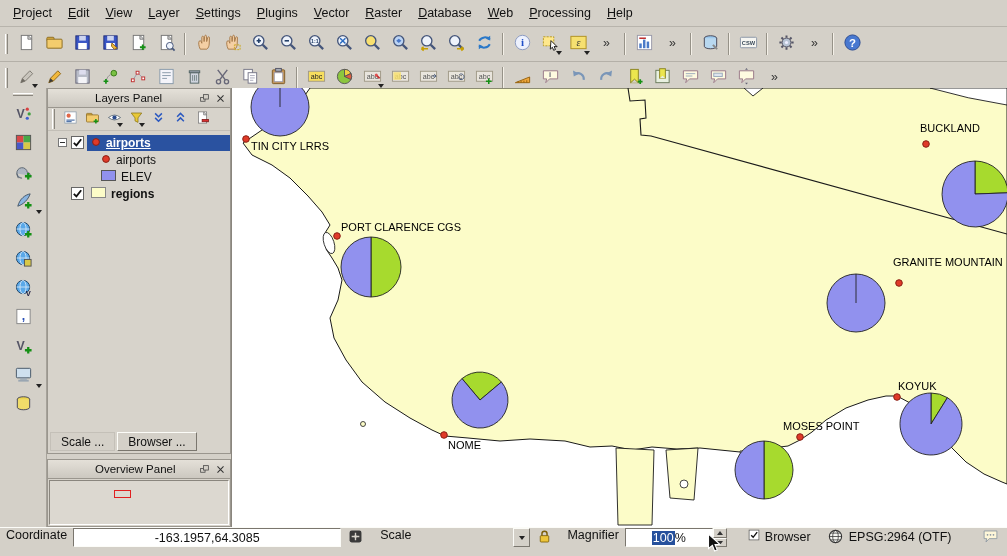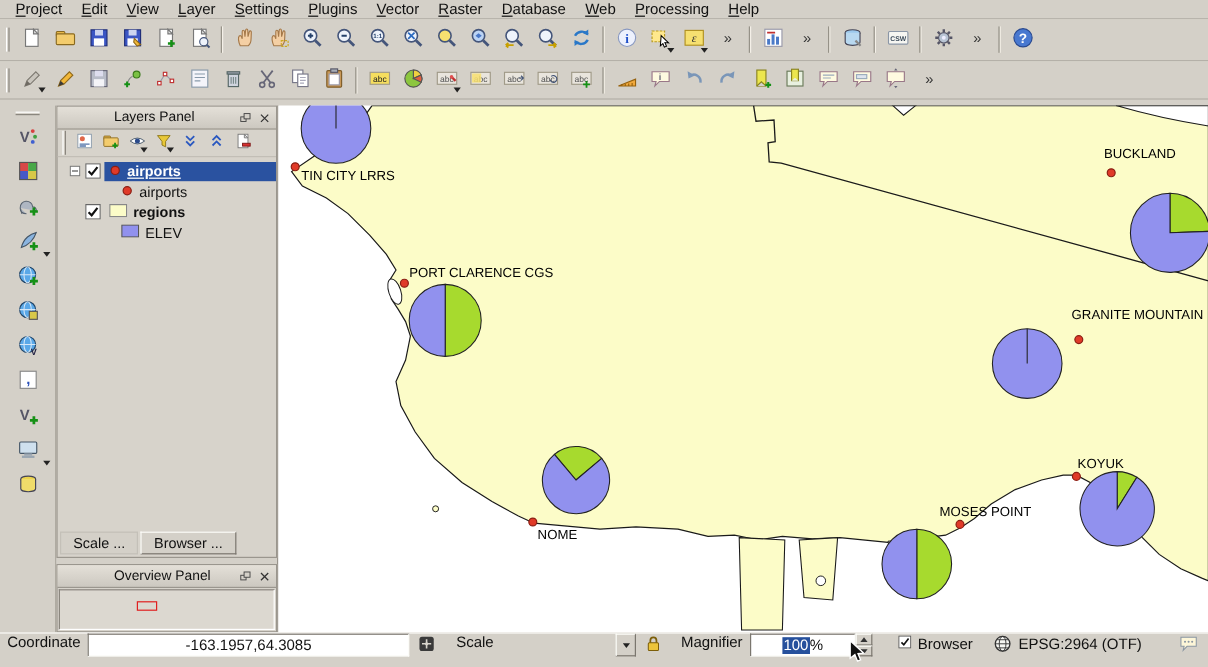--- a/index.html
+++ b/index.html
@@ -3,21 +3,21 @@
 <meta charset="utf-8">
 <style>
   * { box-sizing: border-box; margin: 0; padding: 0; }
   html,body { width:1007px; height:556px; overflow:hidden; }
   body {
     font-family:"Liberation Sans", sans-serif;
     font-size:12px; color:#111;
     background:#d4d0c8; position:relative;
   }
   
-  .menubar{height:16px; display:flex; align-items:center; padding-left:5px;
+  .menubar{height:27px; display:flex; align-items:center; padding-left:5px;
     background:#d4d0c8; border-bottom:1px solid #b8b4ac;}
   .menu-item{padding:2px 8px; font-size:12.5px; cursor:default;}
   .menu-item u{text-decoration:underline;}
   
   .toolbar{display:flex; align-items:center; background:#d4d0c8;
     border-bottom:1px solid #b4b0a8; padding:1px 3px;}
   .toolbar.row1{height:35px;}
   .toolbar.row2{height:32px;}
   .tgroup{display:flex; align-items:center;}
   .tsep{width:2px; height:22px; border-left:1px solid #969288; border-right:1px solid #f4f0e8; margin:0 4px;}
@@ -30,21 +30,21 @@
   .left-toolbar{position:absolute; left:0; top:88px; width:47px; bottom:29px;
     background:#d4d0c8; border-right:1px solid #a6a29a; display:flex; flex-direction:column;
     align-items:center; padding-top:3px;}
   .hgrip{height:3px; width:20px; margin:2px 0 4px 0; border-top:1px solid #fff; border-bottom:1px solid #8a867e;}
   .vbtn{width:40px; height:29px; display:flex; align-items:center; justify-content:center; position:relative;}
   
   .dock{position:absolute; left:47px; top:88px; width:185px; bottom:29px;
     display:flex; flex-direction:column; background:#d4d0c8; border-right:1px solid #8a867e;}
   .panel{display:flex; flex-direction:column; border:1px solid #9a968e; background:#d7d3cb;}
   .panel.layers{flex:1; min-height:0;}
-  .panel.overview{height:57px;}
+  .panel.overview{height:68px;}
   .dock-splitter{height:5px;}
   .panel-header{height:19px; display:flex; align-items:center; padding:0 3px 0 6px;
     background:linear-gradient(#e4e0d8,#ccc8c0); border-bottom:1px solid #9a968e; flex:none;}
   .panel-title{flex:1; font-size:11.5px;margin-left:41px;}
   .ph-btn{width:14px; height:14px; display:flex; align-items:center; justify-content:center; margin-left:2px;}
   .ph-btn svg{width:11px; height:11px;}
   .panel-toolbar{height:23px; display:flex; align-items:center; padding:0 2px;
     border-bottom:1px solid #c2beb6; flex:none;}
   .panel-toolbar .tbtn{width:22px; height:21px;}
   .panel-toolbar svg{width:15px; height:15px;}
@@ -693,41 +693,41 @@
           </span>
         </div>
         <div class="trow child">
           <span class="rowc">
             <span><svg width="10" height="10">
                 <circle cx="5" cy="5" r="3.4" fill="#e03a28" stroke="#8a1f14"></circle>
               </svg></span>
             <span class="tlabel">airports</span>
           </span>
         </div>
+        <div class="trow child">
+          <span class="rowc">
+            <span><svg width="15" height="11">
+                <rect x="0.5" y="0.5" width="14" height="10" fill="#9191ee" stroke="#555"></rect>
+              </svg></span>
+            <span class="tlabel">ELEV</span>
+          </span>
+        </div>
         <div class="trow">
           <span class="slot-ex"></span>
           <span class="slot-cb">
             <svg width="13" height="13" viewBox="0 0 13 13">
               <rect x="0.5" y="0.5" width="12" height="12" fill="#fff" stroke="#666"></rect>
               <path d="M2.8 6.8 L5.4 9.4 L10.2 3.2" fill="none" stroke="#111" stroke-width="1.8"></path>
             </svg>
           </span>
           <span class="rowc">
             <span><svg width="15" height="11">
                 <rect x="0.5" y="0.5" width="14" height="10" fill="#fcfcc8" stroke="#888"></rect>
               </svg></span>
             <span class="tlabel bold">regions</span>
-          </span>
-        </div>
-        <div class="trow child">
-          <span class="rowc">
-            <span><svg width="15" height="11">
-                <rect x="0.5" y="0.5" width="14" height="10" fill="#9191ee" stroke="#555"></rect>
-              </svg></span>
-            <span class="tlabel">ELEV</span>
           </span>
         </div>
       </div>
     <div class="panel-tabs" id="panelTabs">
         <div class="ptab flat">Scale ...</div>
         <div class="ptab">Browser ...</div>
       </div>
   </div>
   <div class="dock-splitter"></div>
   <div class="panel overview">

